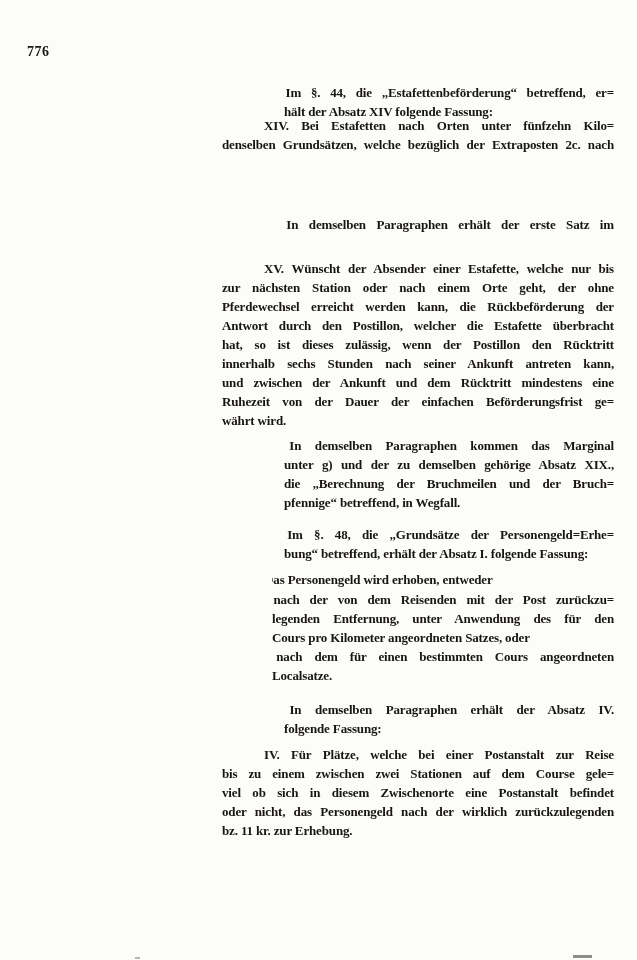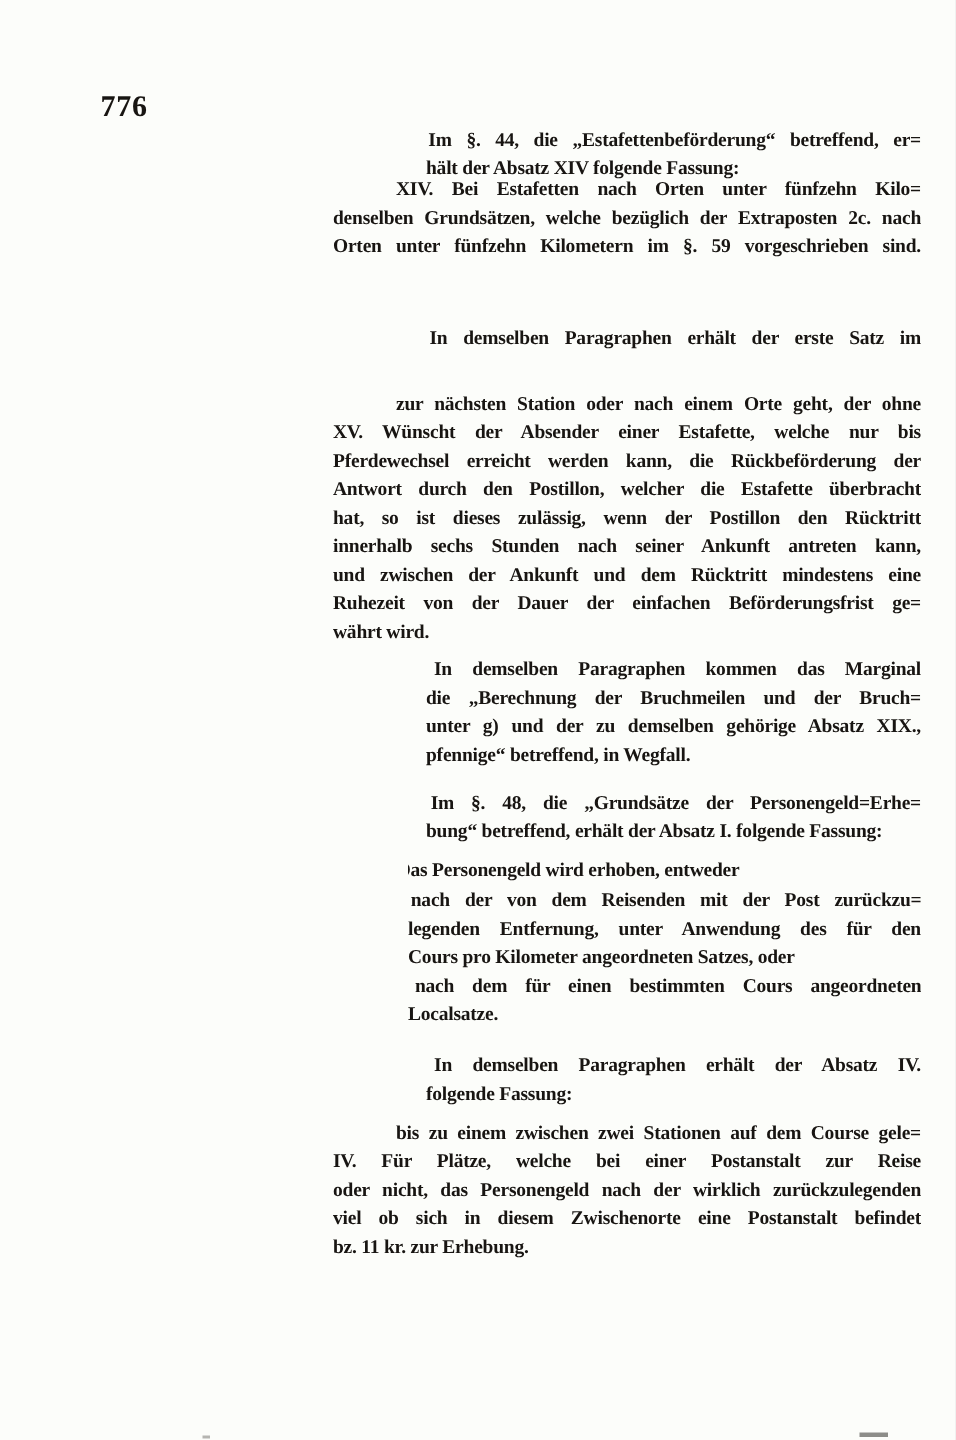--- a/index.html
+++ b/index.html
@@ -13,24 +13,23 @@
     height: 960px;
     background: #fcfdfa;
     overflow: hidden;
     font-family: "Liberation Serif", "DejaVu Serif", serif;
     font-weight: 700;
     color: #181512;
   }
   .pagenum {
     position: absolute;
     left: 27px;
-    top: 60px;
-    font-size: 20px;
+    top: 44px;
+    font-size: 14px;
     letter-spacing: 0.5px;
-    margin-left: 40px;
   }
   .block {
     position: absolute;
     left: 222px;
     width: 392px;
     font-size: 13px;
     letter-spacing: -0.15px;
   }
   .line {
     height: 19px;
@@ -65,40 +64,39 @@
 <div class="page">
   <div class="pagenum">776</div>
 
   <section class="block item" style="top:83px">
       <div class="line">29. Im §. 44, die „Estafettenbeförderung“ betreffend, er=</div>
       <div class="line last">hält der Absatz XIV folgende Fassung:</div>
     </section>
   <section class="block para jlast" style="top:116px">
       <div class="line">XIV. Bei Estafetten nach Orten unter fünfzehn Kilo=</div>
       <div class="line">denselben Grundsätzen, welche bezüglich der Extraposten 2c. nach</div>
-      <div class="line last">Orten unter fünfzehn Kilometern im §. 59 vorgeschrieben sind.</div>
     </section>
   <section class="block item" style="top:215px">
       <div class="line">30. In demselben Paragraphen erhält der erste Satz im</div>
     </section>
   <section class="block para" style="top:259px">
+      <div class="line">XV. Wünscht der Absender einer Estafette, welche nur bis</div>
       <div class="line">zur nächsten Station oder nach einem Orte geht, der ohne</div>
-      <div class="line">XV. Wünscht der Absender einer Estafette, welche nur bis</div>
       <div class="line">Pferdewechsel erreicht werden kann, die Rückbeförderung der</div>
       <div class="line">Antwort durch den Postillon, welcher die Estafette überbracht</div>
       <div class="line">hat, so ist dieses zulässig, wenn der Postillon den Rücktritt</div>
       <div class="line">innerhalb sechs Stunden nach seiner Ankunft antreten kann,</div>
       <div class="line">und zwischen der Ankunft und dem Rücktritt mindestens eine</div>
       <div class="line">Ruhezeit von der Dauer der einfachen Beförderungsfrist ge=</div>
       <div class="line last">währt wird.</div>
     </section>
   <section class="block item" style="top:436px">
       <div class="line">31. In demselben Paragraphen kommen das Marginal</div>
+      <div class="line">unter g) und der zu demselben gehörige Absatz XIX.,</div>
       <div class="line">die „Berechnung der Bruchmeilen und der Bruch=</div>
-      <div class="line">unter g) und der zu demselben gehörige Absatz XIX.,</div>
       <div class="line last">pfennige“ betreffend, in Wegfall.</div>
     </section>
   <section class="block item" style="top:525px">
       <div class="line">32. Im §. 48, die „Grundsätze der Personengeld=Erhe=</div>
       <div class="line last">bung“ betreffend, erhält der Absatz I. folgende Fassung:</div>
     </section>
   <section class="block sub" style="top:570px">
       <div class="line last">I. Das Personengeld wird erhoben, entweder</div>
     </section>
   <section class="block sub" style="top:590px">
@@ -108,22 +106,22 @@
     </section>
   <section class="block sub" style="top:647px">
       <div class="line">b) nach dem für einen bestimmten Cours angeordneten</div>
       <div class="line last">Localsatze.</div>
     </section>
   <section class="block item" style="top:700px">
       <div class="line">33. In demselben Paragraphen erhält der Absatz IV.</div>
       <div class="line last">folgende Fassung:</div>
     </section>
   <section class="block para" style="top:745px">
+      <div class="line">IV. Für Plätze, welche bei einer Postanstalt zur Reise</div>
       <div class="line">bis zu einem zwischen zwei Stationen auf dem Course gele=</div>
-      <div class="line">IV. Für Plätze, welche bei einer Postanstalt zur Reise</div>
+      <div class="line">viel ob sich in diesem Zwischenorte eine Postanstalt befindet</div>
       <div class="line">oder nicht, das Personengeld nach der wirklich zurückzulegenden</div>
-      <div class="line">viel ob sich in diesem Zwischenorte eine Postanstalt befindet</div>
       <div class="line last">bz. 11 kr. zur Erhebung.</div>
     </section>
 
   <div class="artifact" style="left:573px; top:955px; width:19px; height:3px;"></div>
   <div class="artifact small" style="left:135px; top:957px; width:5px; height:2px;"></div>
 </div>
 
 </body></html>

